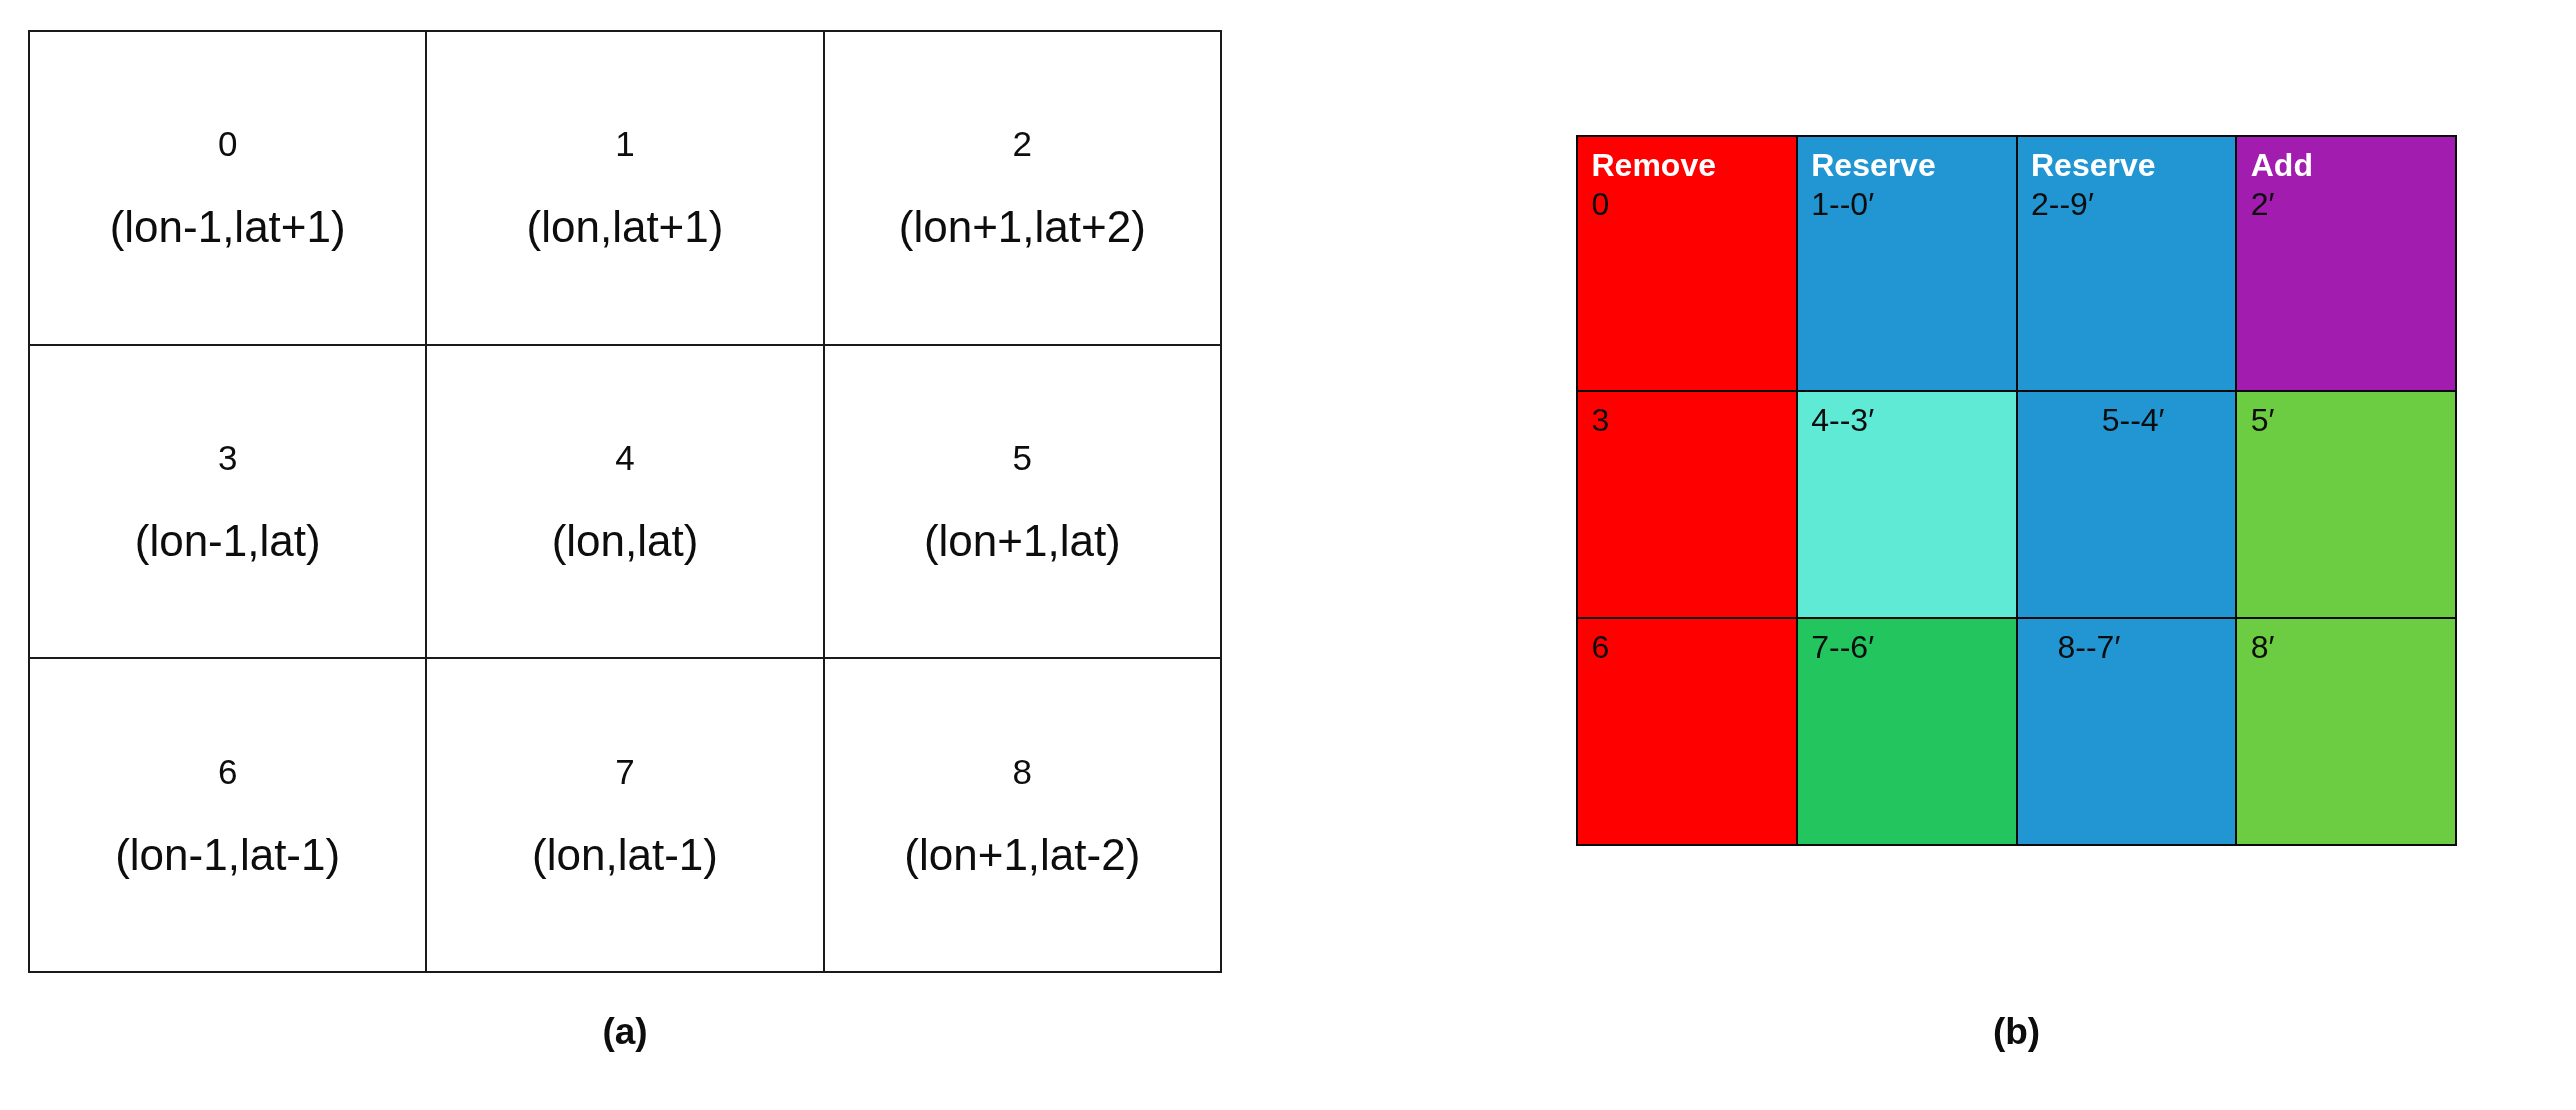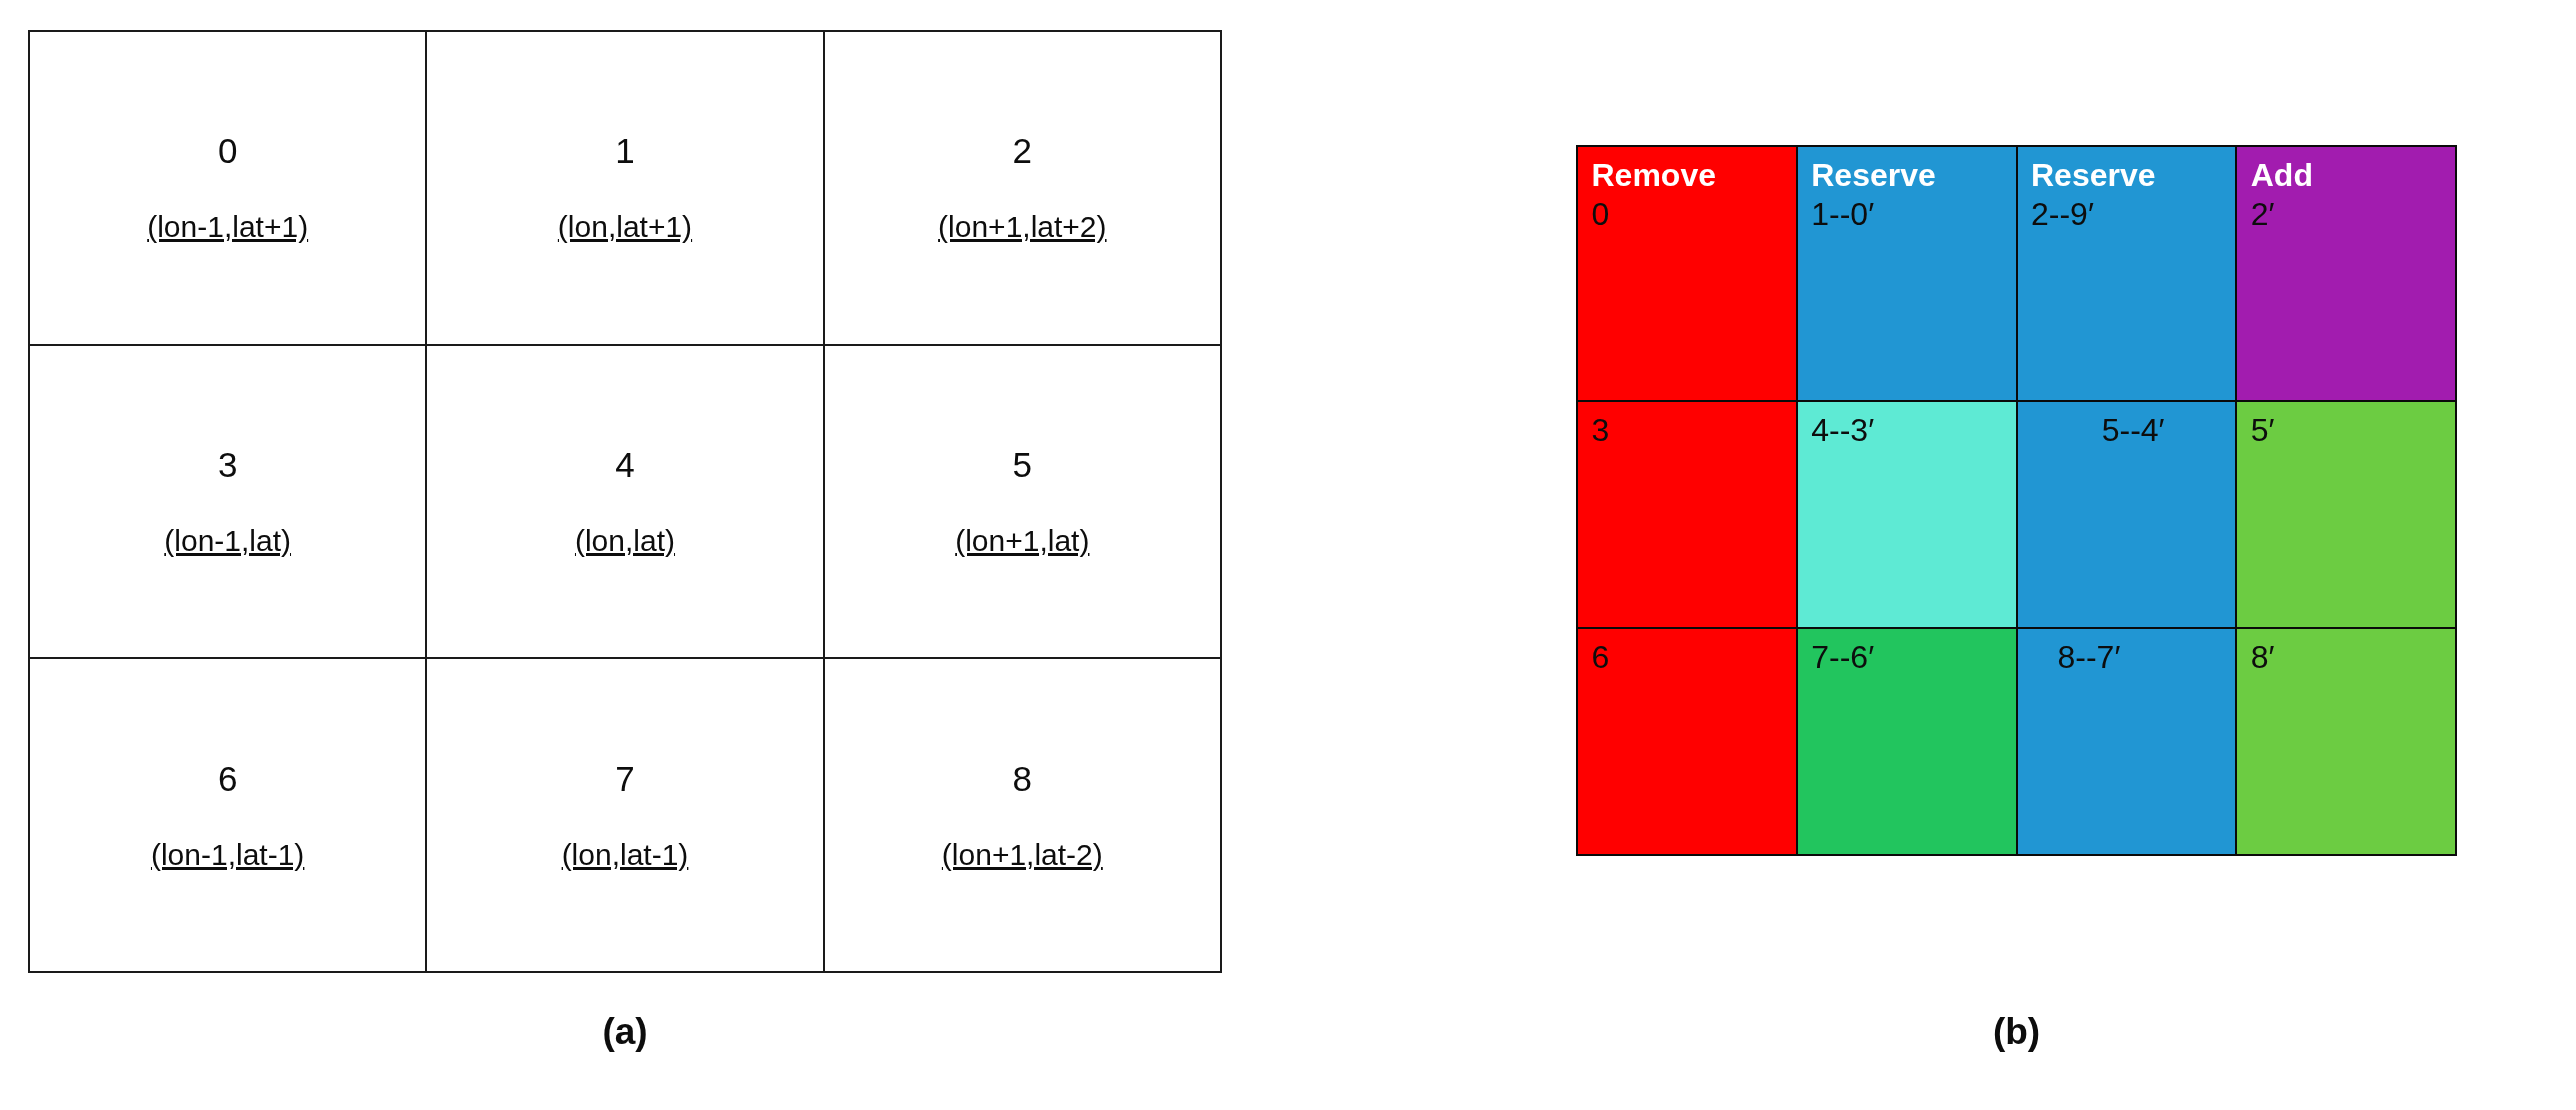--- a/index.html
+++ b/index.html
@@ -37,32 +37,31 @@
     background: #ffffff;
   }
   .cell-index {
     font-size: 35px;
     color: #0d0d0d;
     line-height: 1.0;
     margin-bottom: 44px;
     font-weight: 400;
   }
   .cell-coord {
-    font-size: 30px;
+    font-size: 44px;
     color: #0d0d0d;
     line-height: 1.0;
     font-weight: 400;
-    text-decoration: underline;
   }
 
   
   #panel-b {
     position: absolute;
     left: 1576px;
-    top: 145px;
+    top: 135px;
     width: 881px;
     height: 711px;
   }
   #grid-b {
     width: 100%;
     height: 100%;
     border-collapse: collapse;
     table-layout: fixed;
   }
   #grid-b td {

